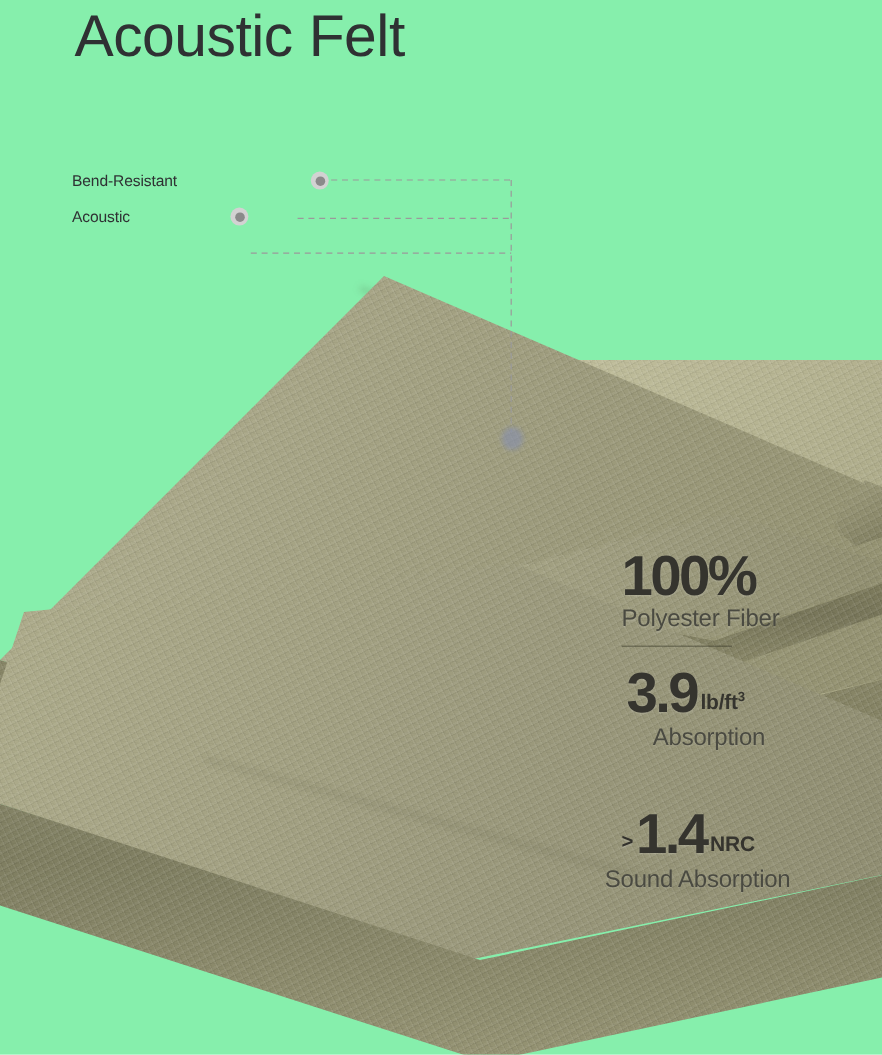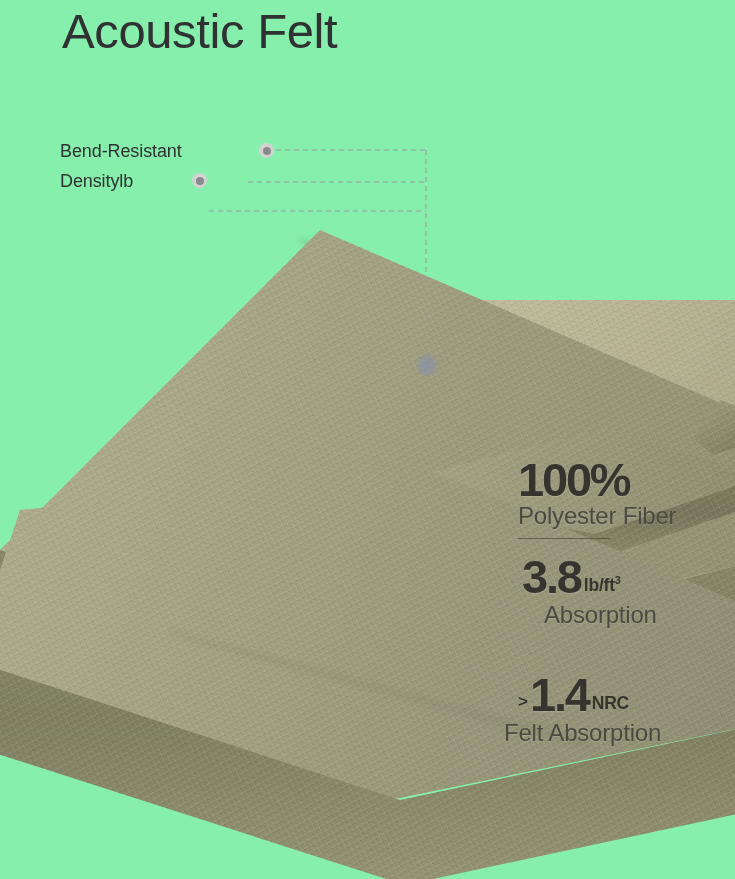--- a/index.html
+++ b/index.html
@@ -160,21 +160,21 @@
   }
 
   .feature-row {
     position: relative;
     height: 30px;
     display: flex;
     align-items: center;
   }
 
   .feature-label {
-    font-size: 18px;
+    font-size: 13px;
     line-height: 30px;
     color: #2f3133;
     letter-spacing: -0.1px;
     white-space: nowrap;
   }
 
   .feature-dot {
     position: absolute;
     width: 15px;
     height: 15px;
@@ -253,21 +253,21 @@
     font-weight: 700;
     letter-spacing: -0.2px;
     color: #35342e;
     margin-left: 3px;
     transform: translateY(-2px);
   }
 
   .spec-unit sup { font-size: 11px; }
 
   .spec-caption {
-    font-size: 24px;
+    font-size: 20px;
     line-height: 24px;
     color: #4a4a41;
     letter-spacing: -0.2px;
     white-space: nowrap;
     text-shadow: 0 1px 1px rgba(255,255,255,.14);
   }
 
   .spec-divider {
     height: 1px;
     background: rgba(55,55,40,.55);
@@ -320,21 +320,21 @@
 
   <div id="features">
 
     <div class="feature-row">
       <span class="feature-label">Bend-Resistant</span>
       <span class="feature-dot" style="left:199px; top:7px;"></span>
     </div>
 
 
     <div class="feature-row">
-      <span class="feature-label">Densitylb</span>
+      <span class="feature-label">Acoustic</span>
       <span class="feature-dot" style="left:132px; top:7px;"></span>
     </div>
   </div>
 
   <svg id="leaders" viewBox="0 0 735 879" preserveAspectRatio="none" aria-hidden="true">
     <g stroke="#9a9a9a" stroke-width="1" fill="none" stroke-dasharray="5 4">
       <path d="M 276 150 H 426"></path>
       <path d="M 248 182 H 426"></path>
       <path d="M 209 211 H 426"></path>
       <path d="M 426 150 V 360"></path>
@@ -349,30 +349,30 @@
       <div class="spec-value-row">
         <span class="spec-value">100%</span>
       </div>
       <div class="spec-caption">Polyester Fiber</div>
     </div>
 
     <div class="spec-divider"></div>
 
     <div class="spec-block" id="spec-density">
       <div class="spec-value-row">
-        <span class="spec-value">3.8</span>
+        <span class="spec-value">3.9</span>
         <span class="spec-unit"><span>lb/ft</span><sup>3</sup></span>
       </div>
       <div class="spec-caption">Absorption</div>
     </div>
 
     <div class="spec-block" id="spec-nrc">
       <div class="spec-value-row">
         <span class="spec-chevron">&gt;</span>
         <span class="spec-value">1.4</span>
         <span class="spec-unit">NRC</span>
       </div>
-      <div class="spec-caption">Felt Absorption</div>
+      <div class="spec-caption">Sound Absorption</div>
     </div>
 
   </div>
 
 </div>
 
 </body></html>

